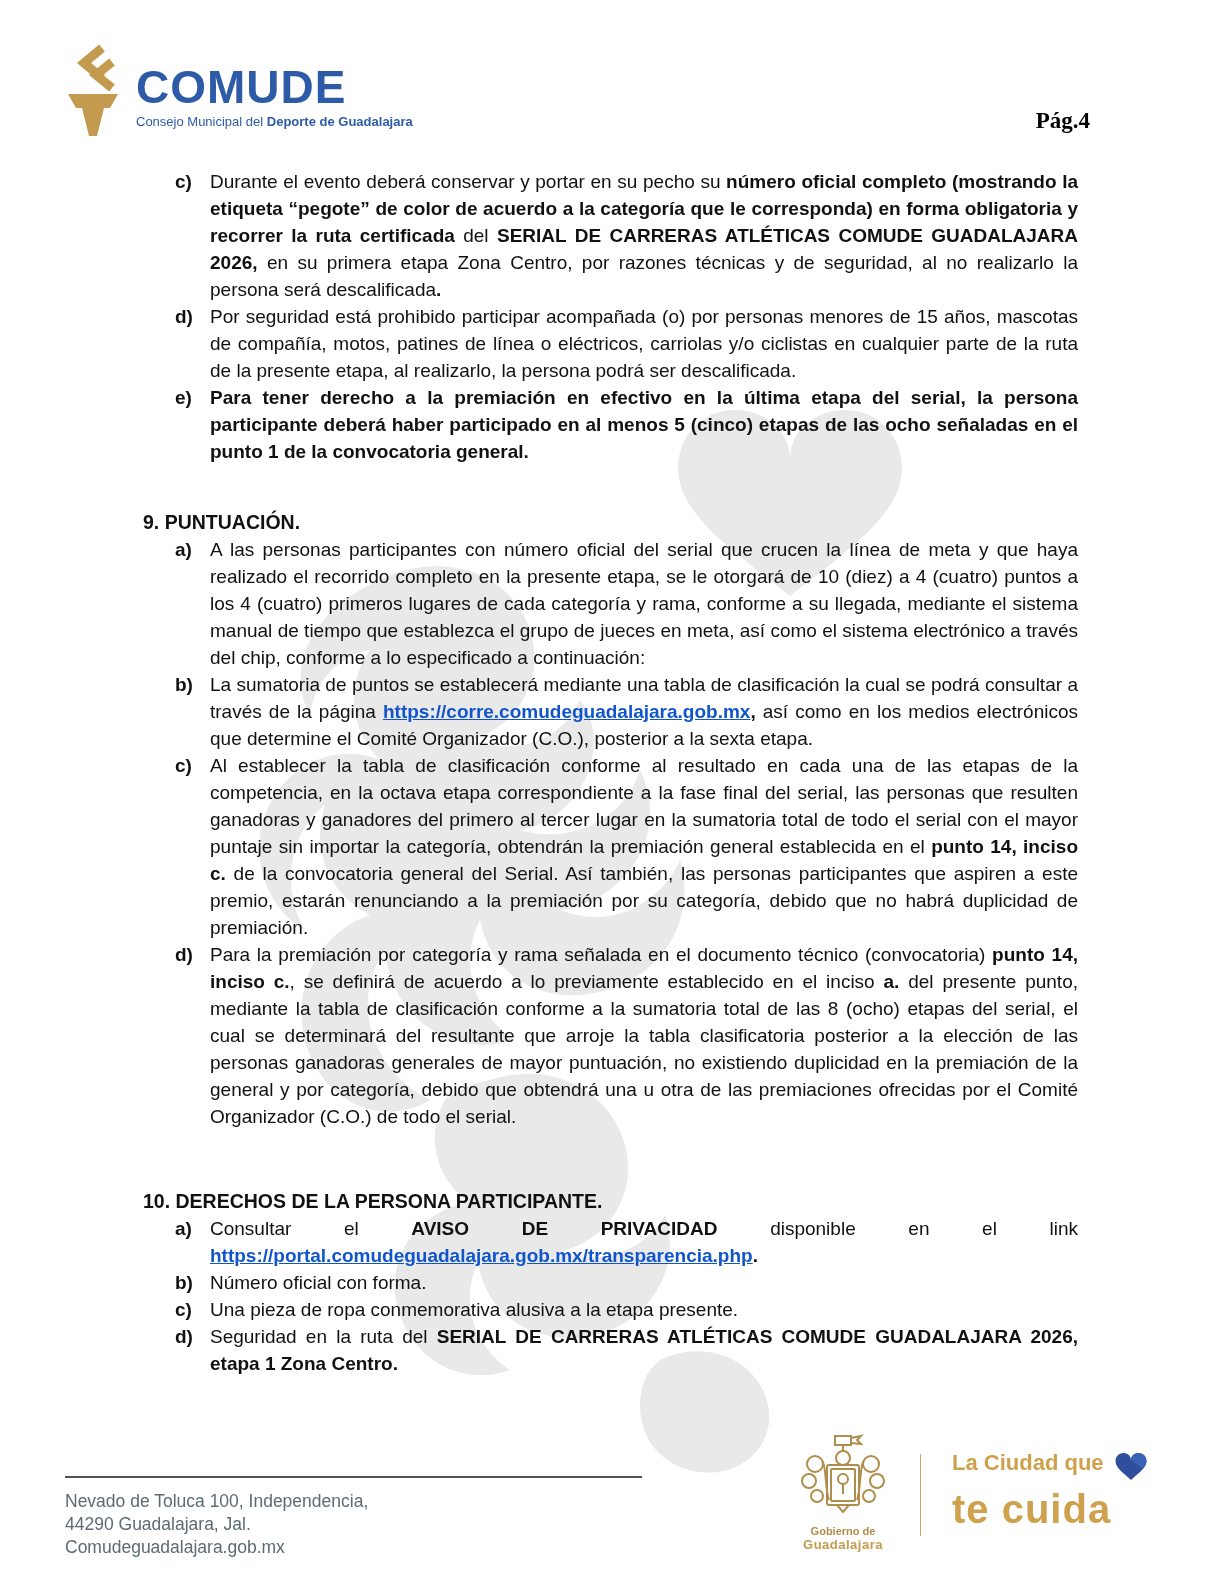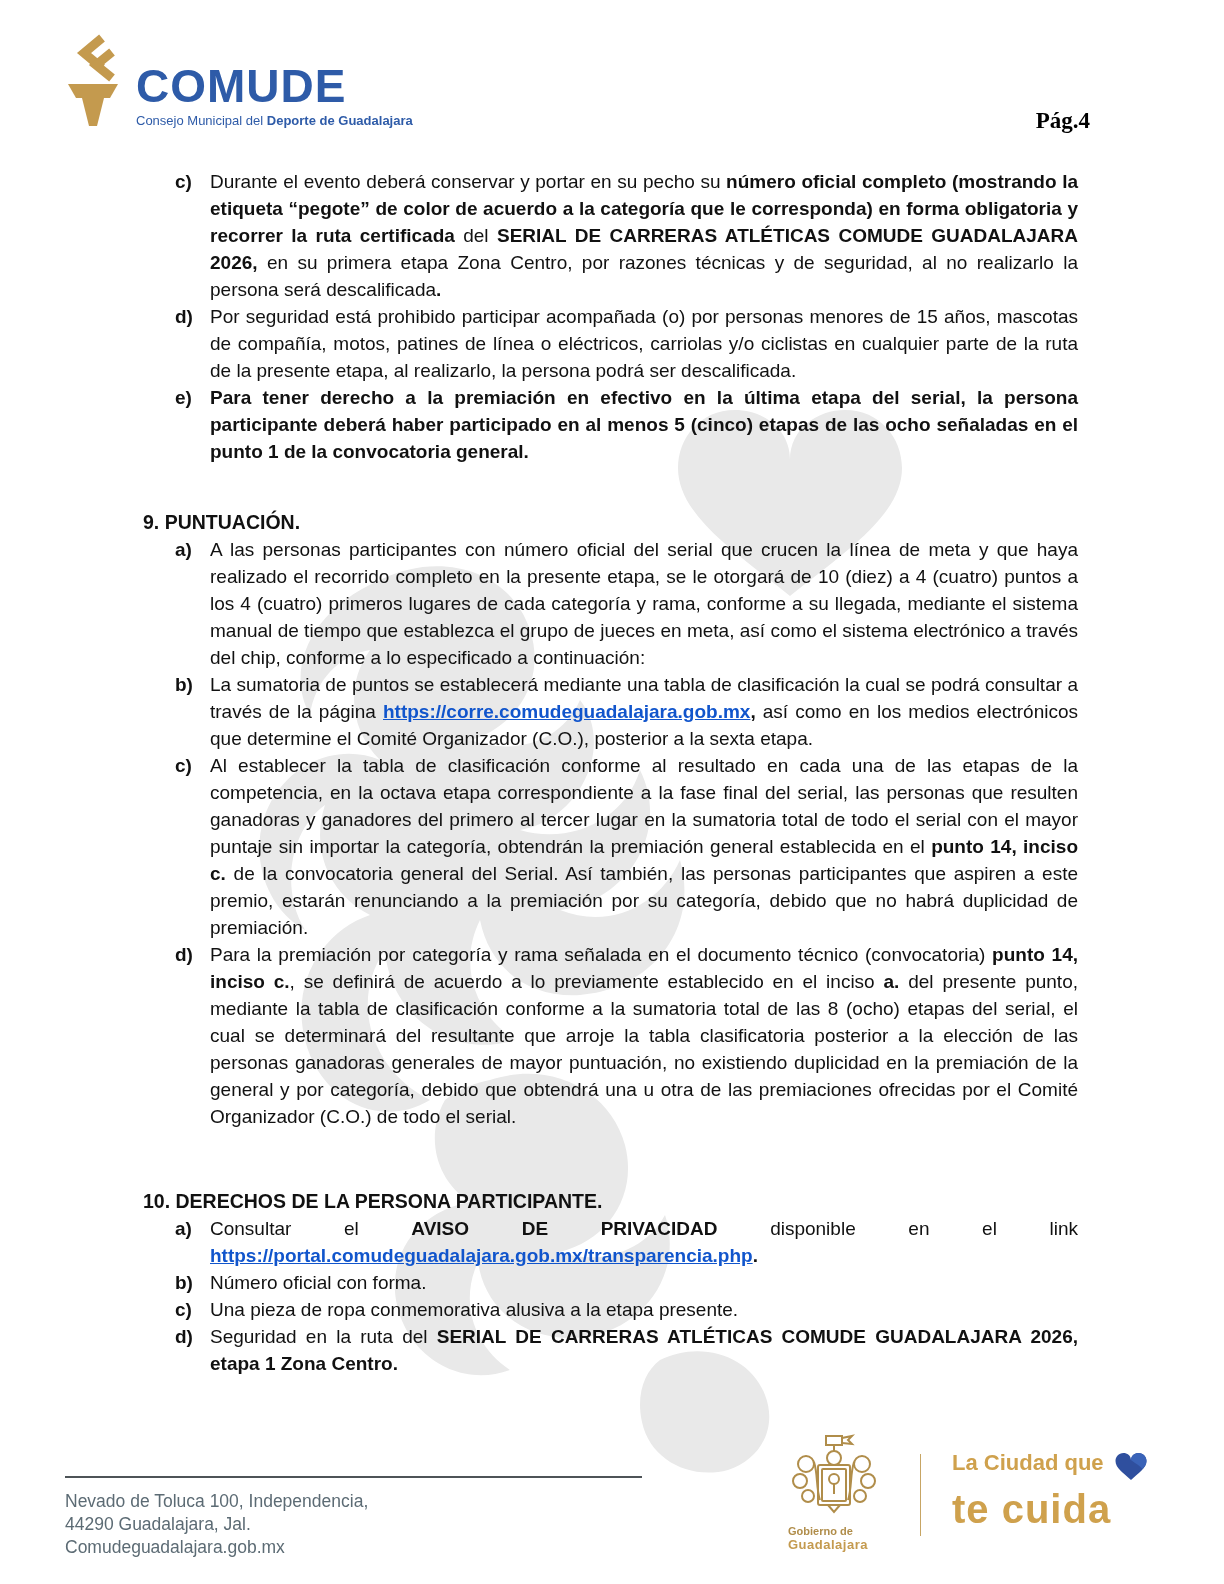--- a/index.html
+++ b/index.html
@@ -9,21 +9,21 @@
     background:#ffffff;
     margin:0 auto;
     font-family:"Liberation Sans","DejaVu Sans",sans-serif;
     color:#111;
     overflow:hidden;
   }
   
   .watermark{position:absolute;left:230px;top:400px;z-index:0;pointer-events:none;}
   
   .header{position:absolute;left:0;top:0;width:100%;height:150px;z-index:2;}
-  .logo{position:absolute;left:60px;top:32px;display:flex;align-items:flex-end;}
+  .logo{position:absolute;left:60px;top:42px;display:flex;align-items:center;}
   .logo-text{margin-left:10px;}
   .logo-title{font-size:46px;font-weight:bold;color:#2e5ba8;letter-spacing:1px;line-height:50px;margin-top:10px;}
   .logo-tagline{font-size:13px;color:#2e5ba8;margin-top:2px;}
   .logo-tagline .b{font-weight:bold;}
   .page-num{
     position:absolute;right:134px;top:108px;
     font-family:"Liberation Serif","DejaVu Serif",serif;
     font-weight:bold;font-size:23px;color:#000;
   }
   
@@ -40,21 +40,21 @@
   .sec-heading{font-weight:bold;font-size:19.5px;margin:0;}
   .gap-sm{height:44px;}
   .gap-md{height:58px;}
   .points{display:flex;margin:14px 0 14px 282px;}
   .points .col{white-space:pre;line-height:27px;}
   .points .col1{width:246px;}
   
   .footer{position:absolute;left:0;top:1462px;width:100%;height:122px;z-index:2;}
   .footer-rule{position:absolute;left:65px;top:14px;width:577px;height:2px;background:#4d5357;}
   .footer-address{position:absolute;left:65px;top:28px;font-size:17.5px;line-height:23px;color:#5c6b74;}
-  .gov-block{position:absolute;left:788px;top:-28px;width:110px;text-align:left;}
+  .gov-block{position:absolute;left:788px;top:-28px;width:110px;text-align:center;}
   .gov-text1{font-size:11px;font-weight:bold;color:#b08d4a;margin-top:1px;}
   .gov-text2{font-size:13px;font-weight:bold;color:#c49a4e;letter-spacing:.5px;}
   .footer-divider{position:absolute;left:920px;top:-8px;width:1px;height:82px;background:#c7a564;}
   .slogan{position:absolute;left:952px;top:-12px;}
   .slogan-line1{font-size:22px;font-weight:bold;color:#cfa14d;display:flex;gap:10px;}
   .slogan-line2{font-size:40px;font-weight:bold;color:#cfa14d;line-height:50px;letter-spacing:1px;margin-top:-2px;}
   .heart{display:inline-block;transform:translateY(2px);}
 </style>
 </head>
 <body>

